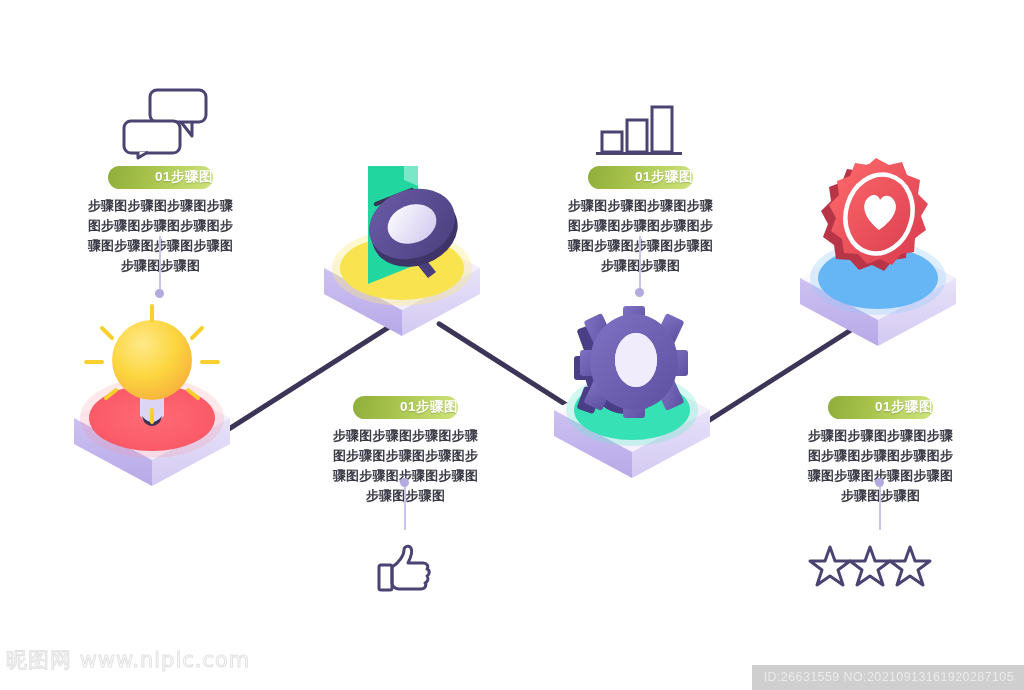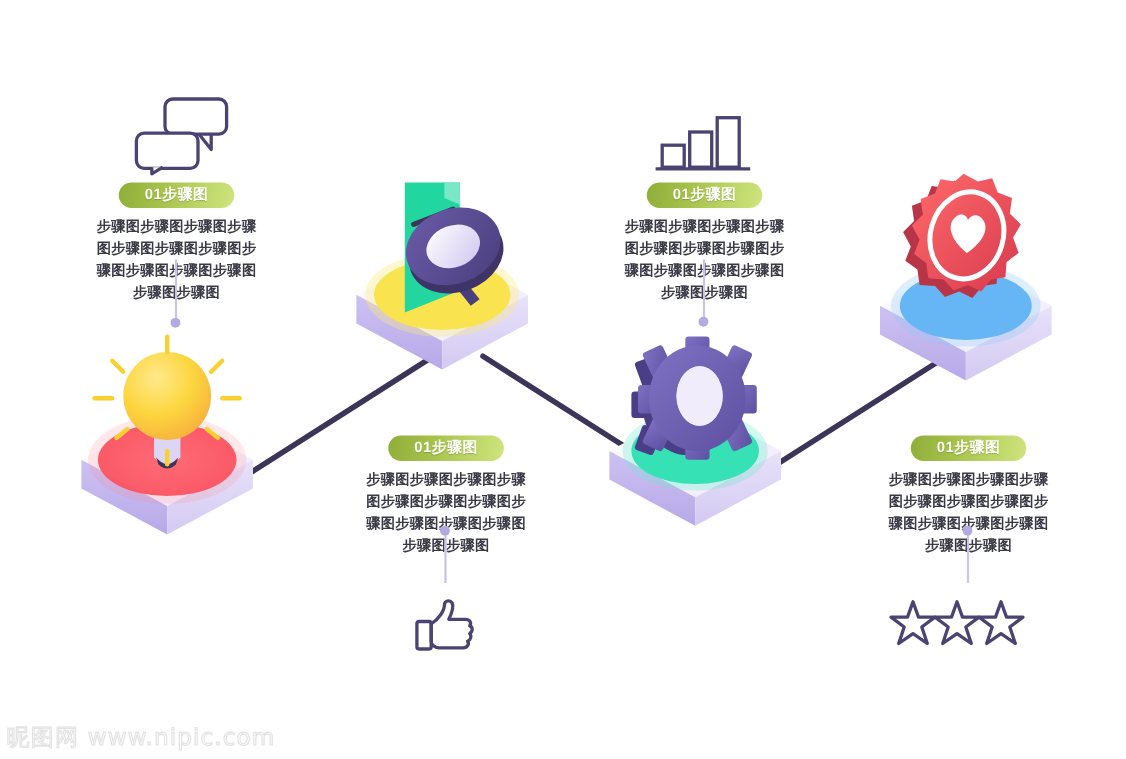--- a/index.html
+++ b/index.html
@@ -17,20 +17,21 @@
     padding:4px 0 5px 0;
     width:105px;
     border-radius:14px;
     color:#ffffff;
     font-size:13.5px;
     font-weight:bold;
     letter-spacing:.5px;
     line-height:1;
     background:linear-gradient(100deg,#8fae3a 0%,#a6c24b 38%,#bcd566 70%,#cfe47d 100%);
     text-shadow:0 1px 1px rgba(90,110,40,.35);
+    text-align:right;
   }
   .desc{
     margin-top:7px;
     font-size:13px;
     line-height:1.55;
     color:#3a3a46;
     letter-spacing:.2px;
     padding:0 18px;
     font-weight:bold;
   }
@@ -48,21 +49,21 @@
   
   .plat{ position:absolute; width:180px; height:150px; }
   .plat svg{ width:100%; height:100%; display:block; overflow:visible; }
 
   
   .oicon{ position:absolute; }
   .oicon svg{ display:block; overflow:visible; }
 
   
   .wm{
-    position:absolute; left:6px; bottom:6px;
+    position:absolute; left:6px; bottom:16px;
     font-size:21px; letter-spacing:1px;
     color:#ffffff;
     -webkit-text-stroke:1px #e2e2e2;
     font-family:"DejaVu Sans",sans-serif;
   }
   .idbar{
     position:absolute; right:0; bottom:0;
     background:#cfcfcf; color:#ebebeb;
     font-size:12.5px; padding:5px 10px 6px 12px;
     letter-spacing:.4px;
@@ -331,14 +332,15 @@
     <svg width="120" height="44" viewBox="0 0 120 44">
       <g fill="none" stroke="#4b4372" stroke-width="3" stroke-linejoin="round">
         <polygon points="20,2 25,16 40,16 28,25 33,40 20,31 7,40 12,25 0,16 15,16"></polygon>
         <polygon points="60,2 65,16 80,16 68,25 73,40 60,31 47,40 52,25 40,16 55,16"></polygon>
         <polygon points="100,2 105,16 120,16 108,25 113,40 100,31 87,40 92,25 80,16 95,16"></polygon>
       </g>
     </svg>
   </div>
 
   <div class="wm">昵图网 www.nipic.com</div>
+  <div class="idbar">ID:26631559 NO:20210913161920287105</div>
 
 </div>
 
 </body></html>

